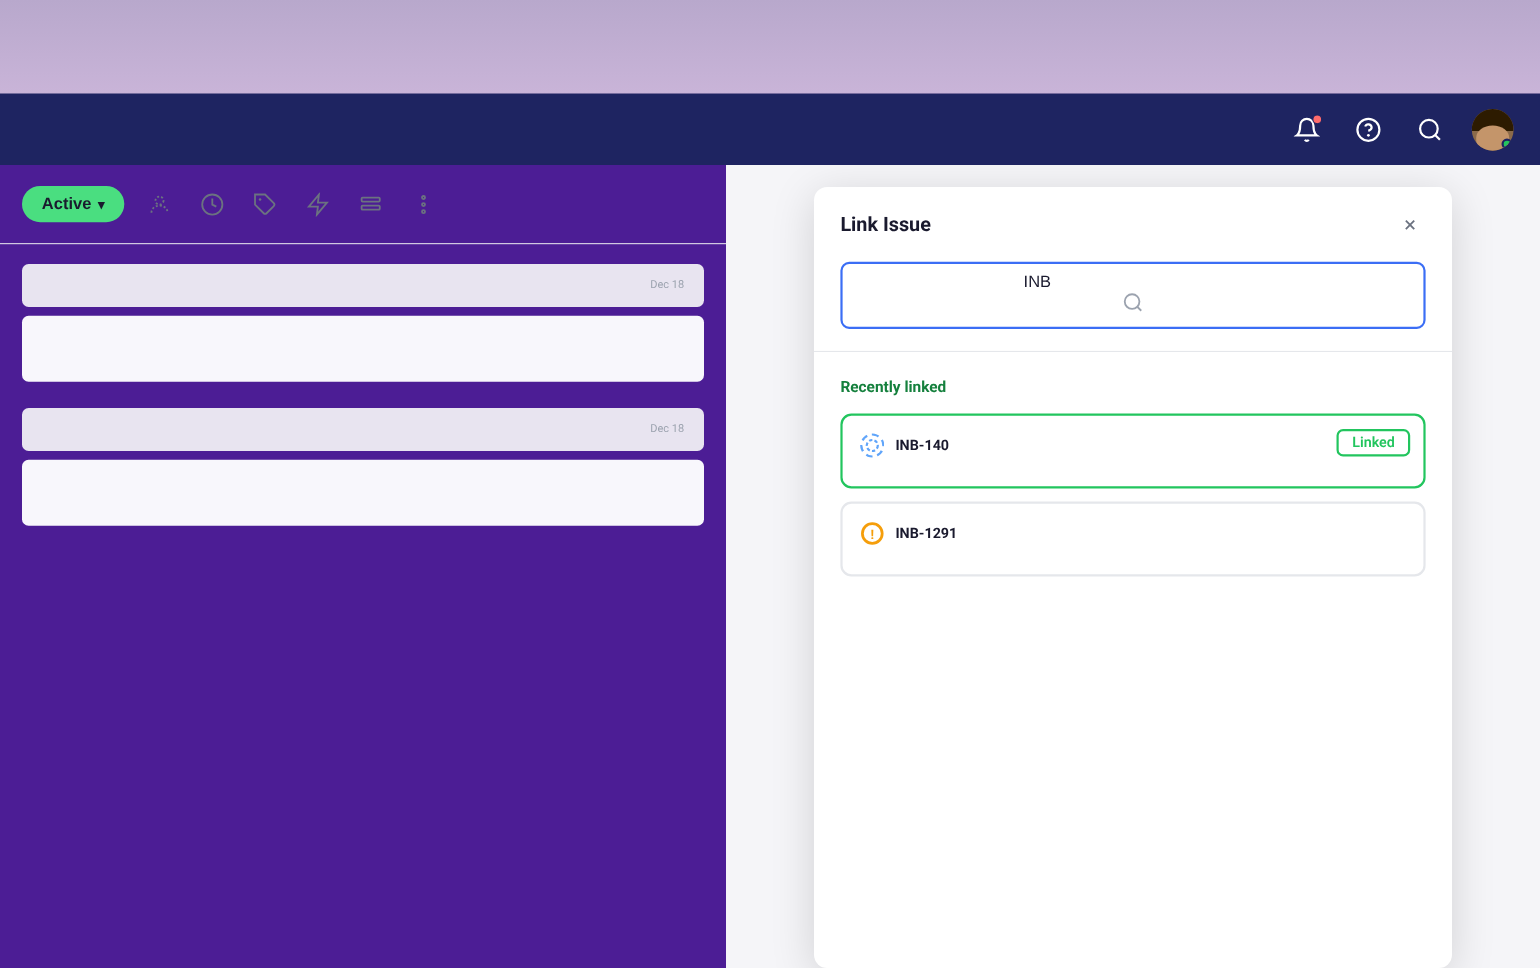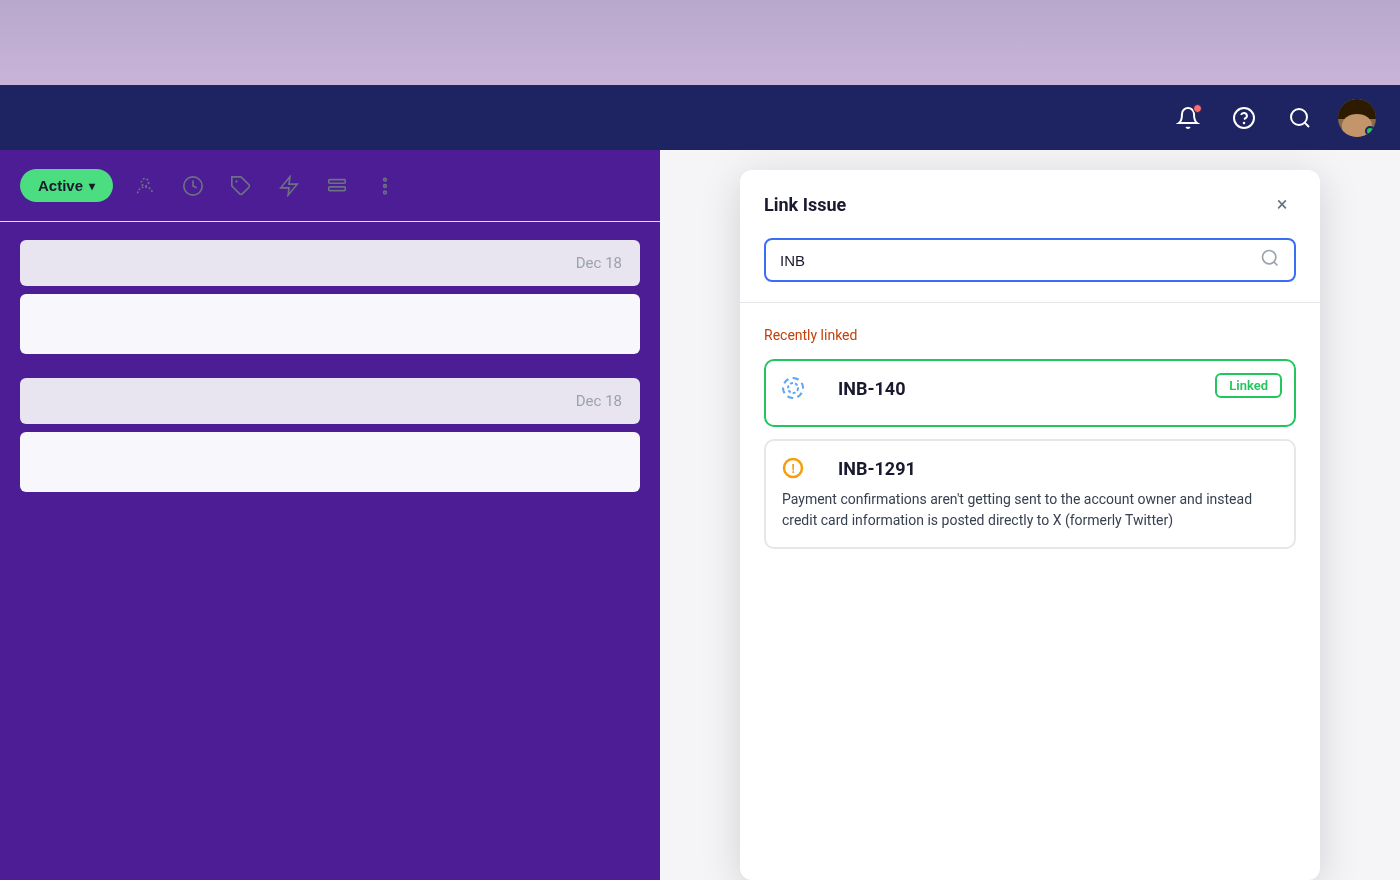--- a/index.html
+++ b/index.html
@@ -149,21 +149,21 @@
       background: #e8e4f0;
       border-radius: 6px;
       margin: 8px 20px;
       padding: 14px 18px;
       display: flex;
       align-items: center;
     }
 
     .date-label {
       color: #9ca3af;
-      font-size: 15px;
+      font-size: 10px;
       margin-left: auto;
     }
 
     .list-item {
       background: #f8f7fc;
       border-radius: 6px;
       margin: 8px 20px;
       padding: 16px 18px;
       min-height: 60px;
     }
@@ -228,20 +228,21 @@
       padding: 4px 24px 20px;
     }
 
     .search-box {
       display: flex;
       align-items: center;
       border: 2px solid #3b6ef5;
       border-radius: 8px;
       padding: 8px 14px;
       background: #fff;
+      flex-direction: column;
     }
 
     .search-input {
       flex: 1;
       border: none;
       outline: none;
       font-size: 15px;
       color: #1a1a2e;
       background: transparent;
     }
@@ -266,22 +267,22 @@
     }
 
     .modal-body {
       padding: 24px;
       overflow-y: auto;
       flex: 1;
     }
 
     .section-title {
       font-size: 14px;
-      font-weight: 400;
-      color: #c2410c;
+      font-weight: 700;
+      color: #15803d;
       margin-bottom: 16px;
     }
 
     .issue-card {
       border: 2px solid #e5e7eb;
       border-radius: 10px;
       padding: 16px;
       margin-bottom: 12px;
       cursor: pointer;
       position: relative;
@@ -327,24 +328,23 @@
       border: 2.5px dashed #60a5fa;
       background: transparent;
     }
 
     .issue-icon.yellow-circle {
       background: transparent;
       border: none;
     }
 
     .issue-id {
-      font-size: 18px;
+      font-size: 13px;
       font-weight: 700;
       color: #1a1a2e;
-      margin-left: 24px;
     }
 
     .issue-desc {
       font-size: 14px;
       color: #374151;
       line-height: 1.5;
     }
 
     
     .avatar-img {
@@ -515,21 +515,20 @@
           <div class="issue-card">
             <div class="issue-header">
               <div class="issue-icon yellow-circle">
                 <svg width="22" height="22" viewBox="0 0 22 22">
                   <circle cx="11" cy="11" r="9" fill="none" stroke="#f59e0b" stroke-width="2.5"></circle>
                   <text x="11" y="16" text-anchor="middle" font-size="12" font-weight="bold" fill="#f59e0b">!</text>
                 </svg>
               </div>
               <span class="issue-id">INB-1291</span>
             </div>
-            <div class="issue-desc">Payment confirmations aren't getting sent to the account owner and instead credit card information is posted directly to X (formerly Twitter)</div>
           </div>
 
         </div>
       </div>
     </div>
   </div>
 
 </div>
 
 </body></html>

